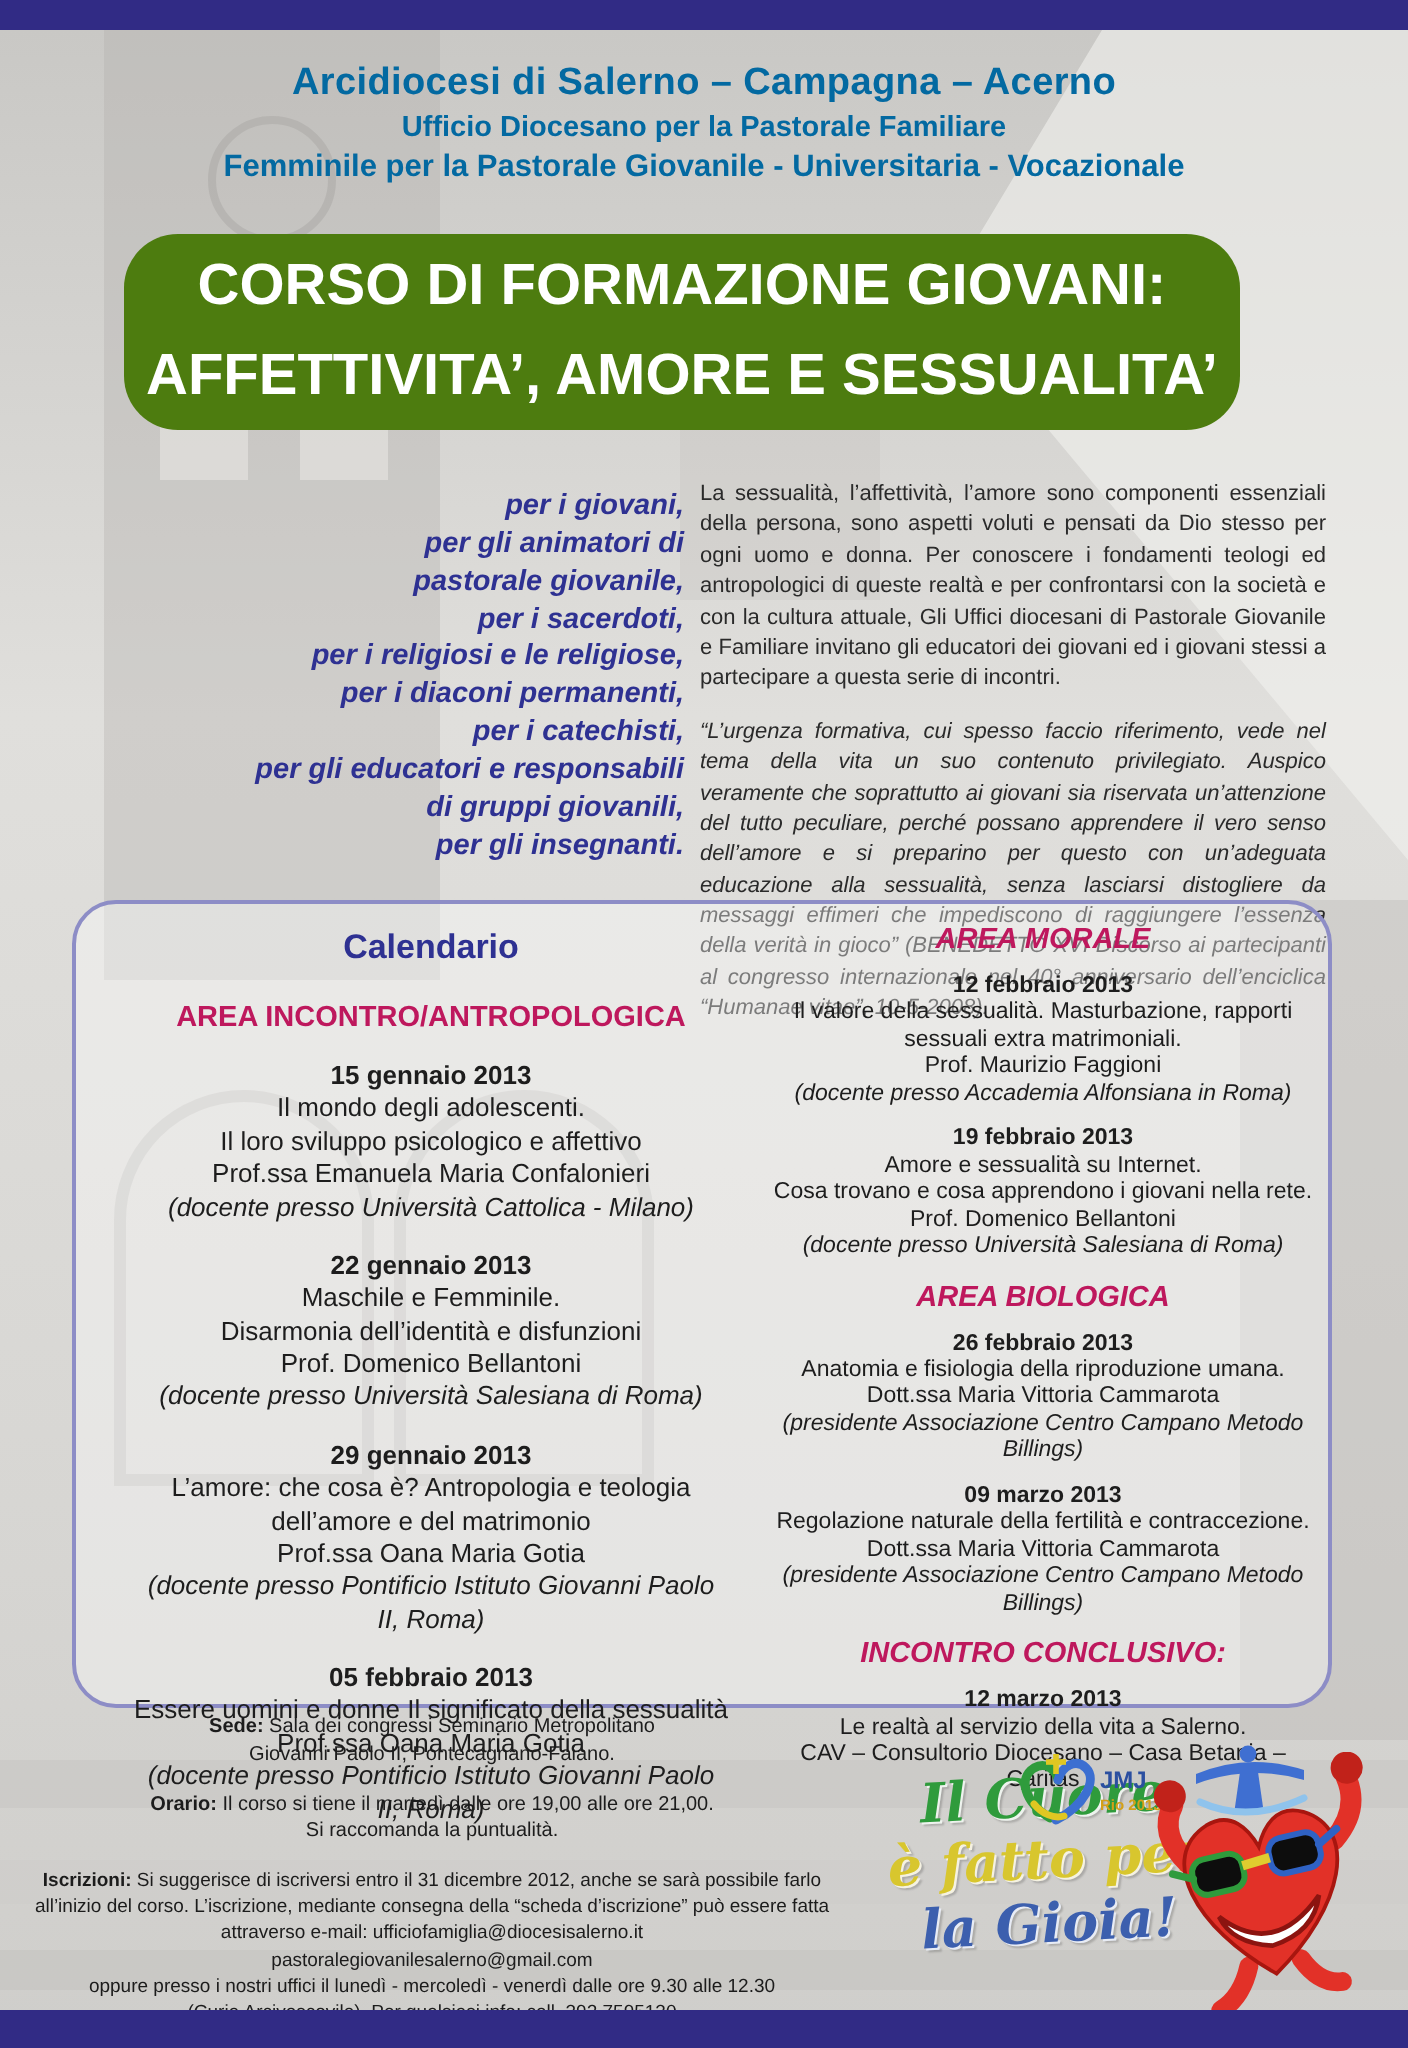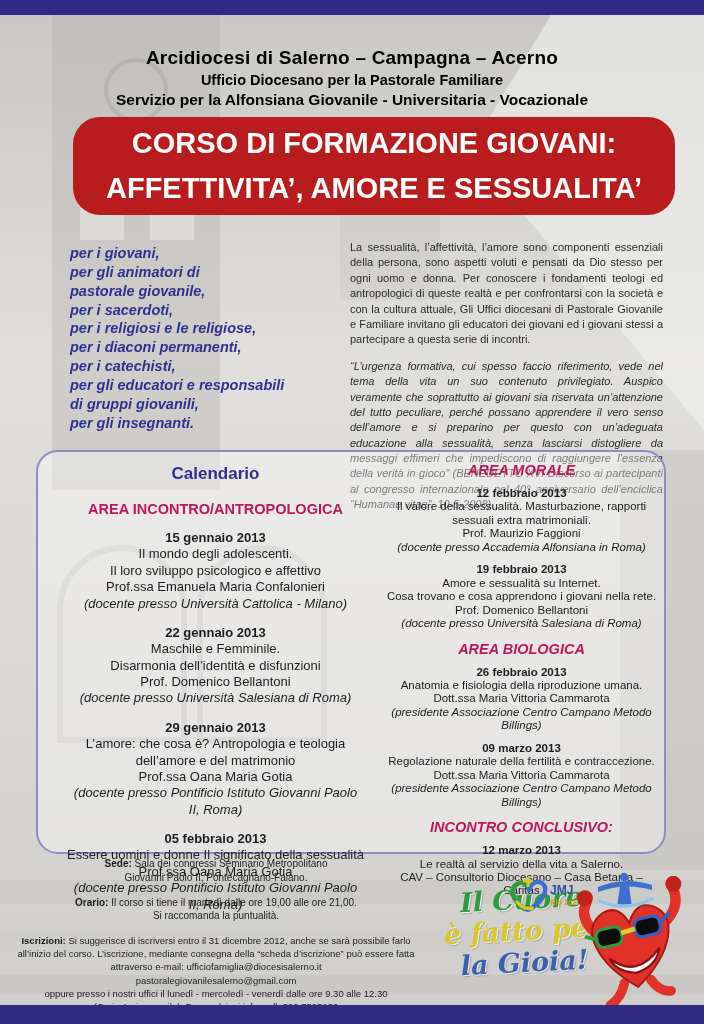--- a/index.html
+++ b/index.html
@@ -7,33 +7,33 @@
     width:704px;height:1024px;position:relative;overflow:hidden;
     font-family:"Liberation Sans",sans-serif;
     background:#d7d6d3;
   }
   .bg{position:absolute;inset:0;z-index:0;}
   .layer{position:absolute;z-index:1;}
   .bar{position:absolute;left:0;width:704px;background:#312b85;z-index:3;}
   .bar.top{top:0;height:15px;}
   .bar.bottom{bottom:0;height:19px;}
 
-  .header{top:31px;left:0;width:704px;text-align:center;color:#000000;margin-top:16px;}
+  .header{top:31px;left:0;width:704px;text-align:center;color:#0369a1;}
   .header .l1{font-size:19px;font-weight:bold;letter-spacing:.2px;}
   .header .l2{font-size:14.5px;font-weight:bold;margin-top:3px;}
   .header .l3{font-size:15.5px;font-weight:bold;margin-top:3px;}
 
   .banner{
-    top:117px;left:62px;width:602px;height:98px;background:#b91c1c;
+    top:117px;left:62px;width:558px;height:98px;background:#4d7c0f;
     border-radius:27px;display:flex;flex-direction:column;justify-content:center;
-    text-align:center;color:#ffffff;font-weight:bold;font-size:29px;line-height:1.55;margin-left:11px;
+    text-align:center;color:#ffffff;font-weight:bold;font-size:29px;line-height:1.55;
   }
 
   .aside{
-    top:244px;left:70px;width:272px;text-align:left;
+    top:244px;left:70px;width:272px;text-align:right;
     color:#2e3192;font-weight:bold;font-style:italic;font-size:14.5px;line-height:1.3;
     white-space:pre-line;
   }
   .paras{top:240px;left:350px;width:313px;color:#2a2a2a;font-size:11px;line-height:1.4;text-align:justify;}
   .paras .p2{margin-top:11px;font-style:italic;}
 
   .calbox{
     top:450px;left:36px;width:630px;height:404px;box-sizing:border-box;
     border:2px solid #8d8dc6;border-radius:22px;background:rgba(255,255,255,0.38);padding-left:33px;
   }
@@ -94,21 +94,21 @@
   <rect x="0" y="930" width="704" height="22" fill="#cdccc9" opacity="0.5"></rect>
   <rect x="0" y="975" width="704" height="20" fill="#c2c1be" opacity="0.5"></rect>
   <rect x="620" y="450" width="84" height="420" fill="#b7b5b1" opacity="0.35"></rect>
 </svg>
 
 <div class="bar top"></div>
 
 <div class="layer header">
   <div class="l1">Arcidiocesi di Salerno – Campagna – Acerno</div>
   <div class="l2">Ufficio Diocesano per la Pastorale Familiare</div>
-  <div class="l3">Servizio per la Alfonsiana Giovanile - Universitaria - Vocazionale</div>
+  <div class="l3">Femminile per la Pastorale Giovanile - Universitaria - Vocazionale</div>
 </div>
 
 <div class="layer banner">
   <div>CORSO DI FORMAZIONE GIOVANI:</div>
   <div>AFFETTIVITA’, AMORE E SESSUALITA’</div>
 </div>
 
 <div class="layer aside">per i giovani,
 per gli animatori di
 pastorale giovanile,

